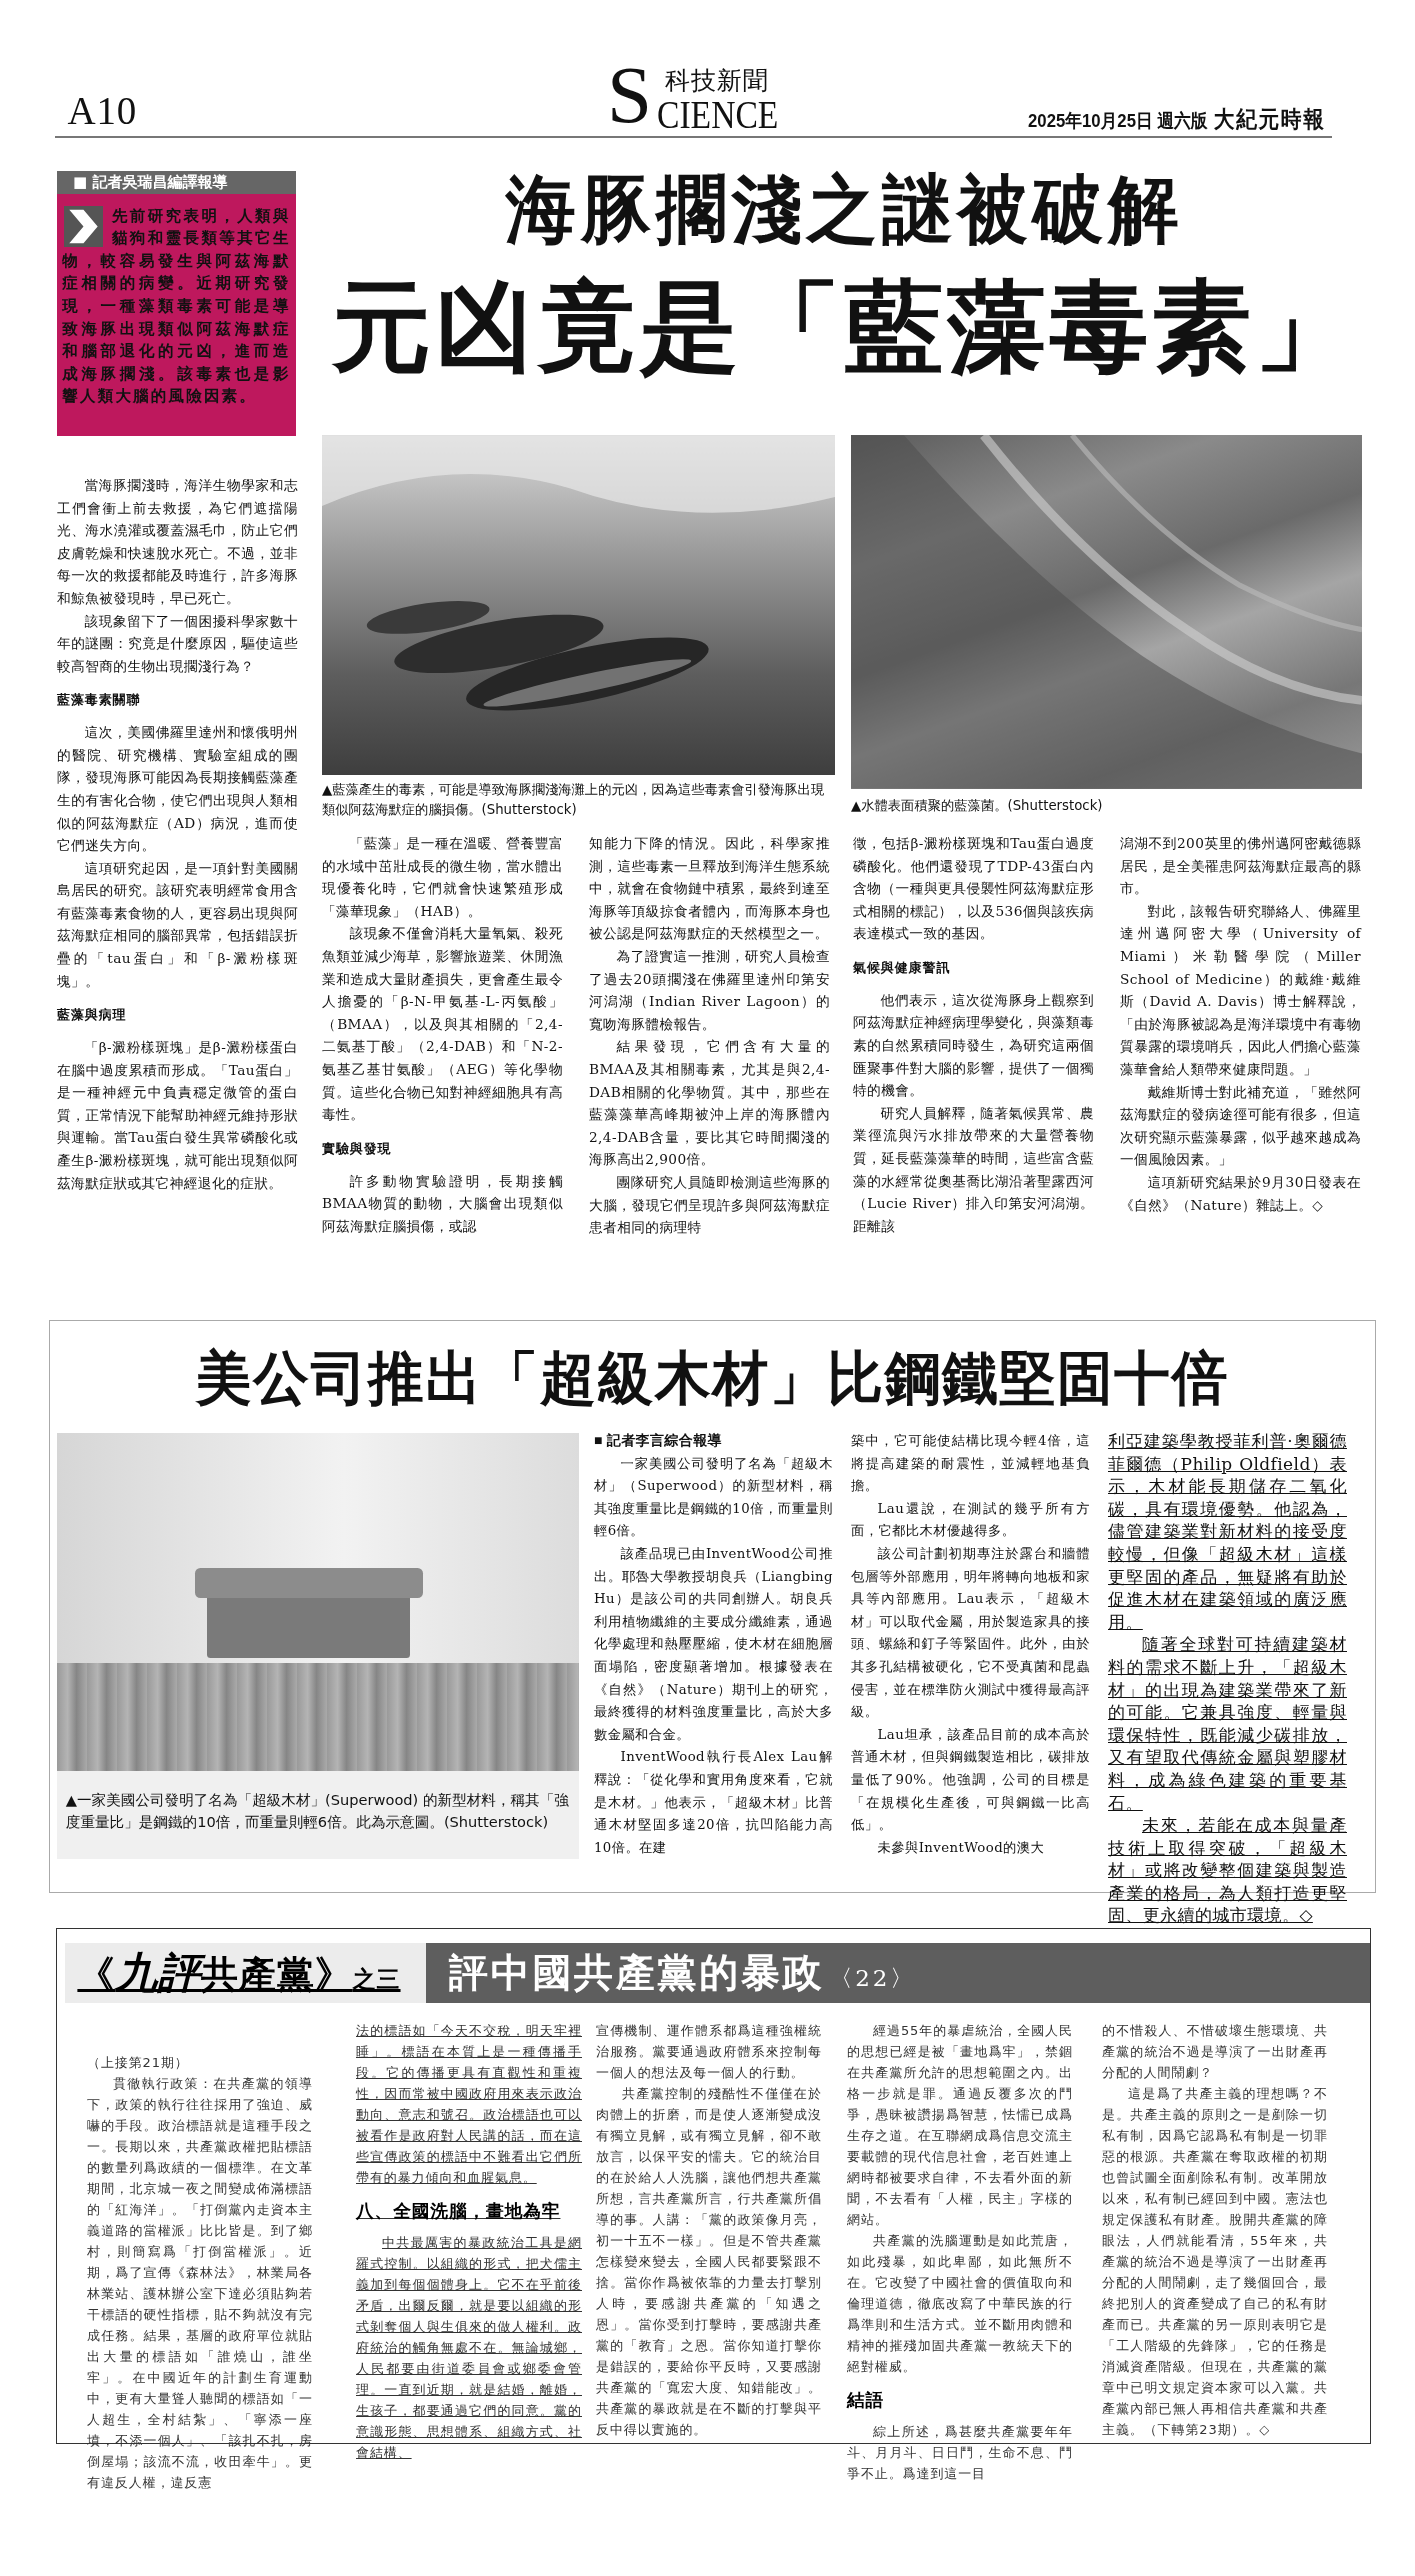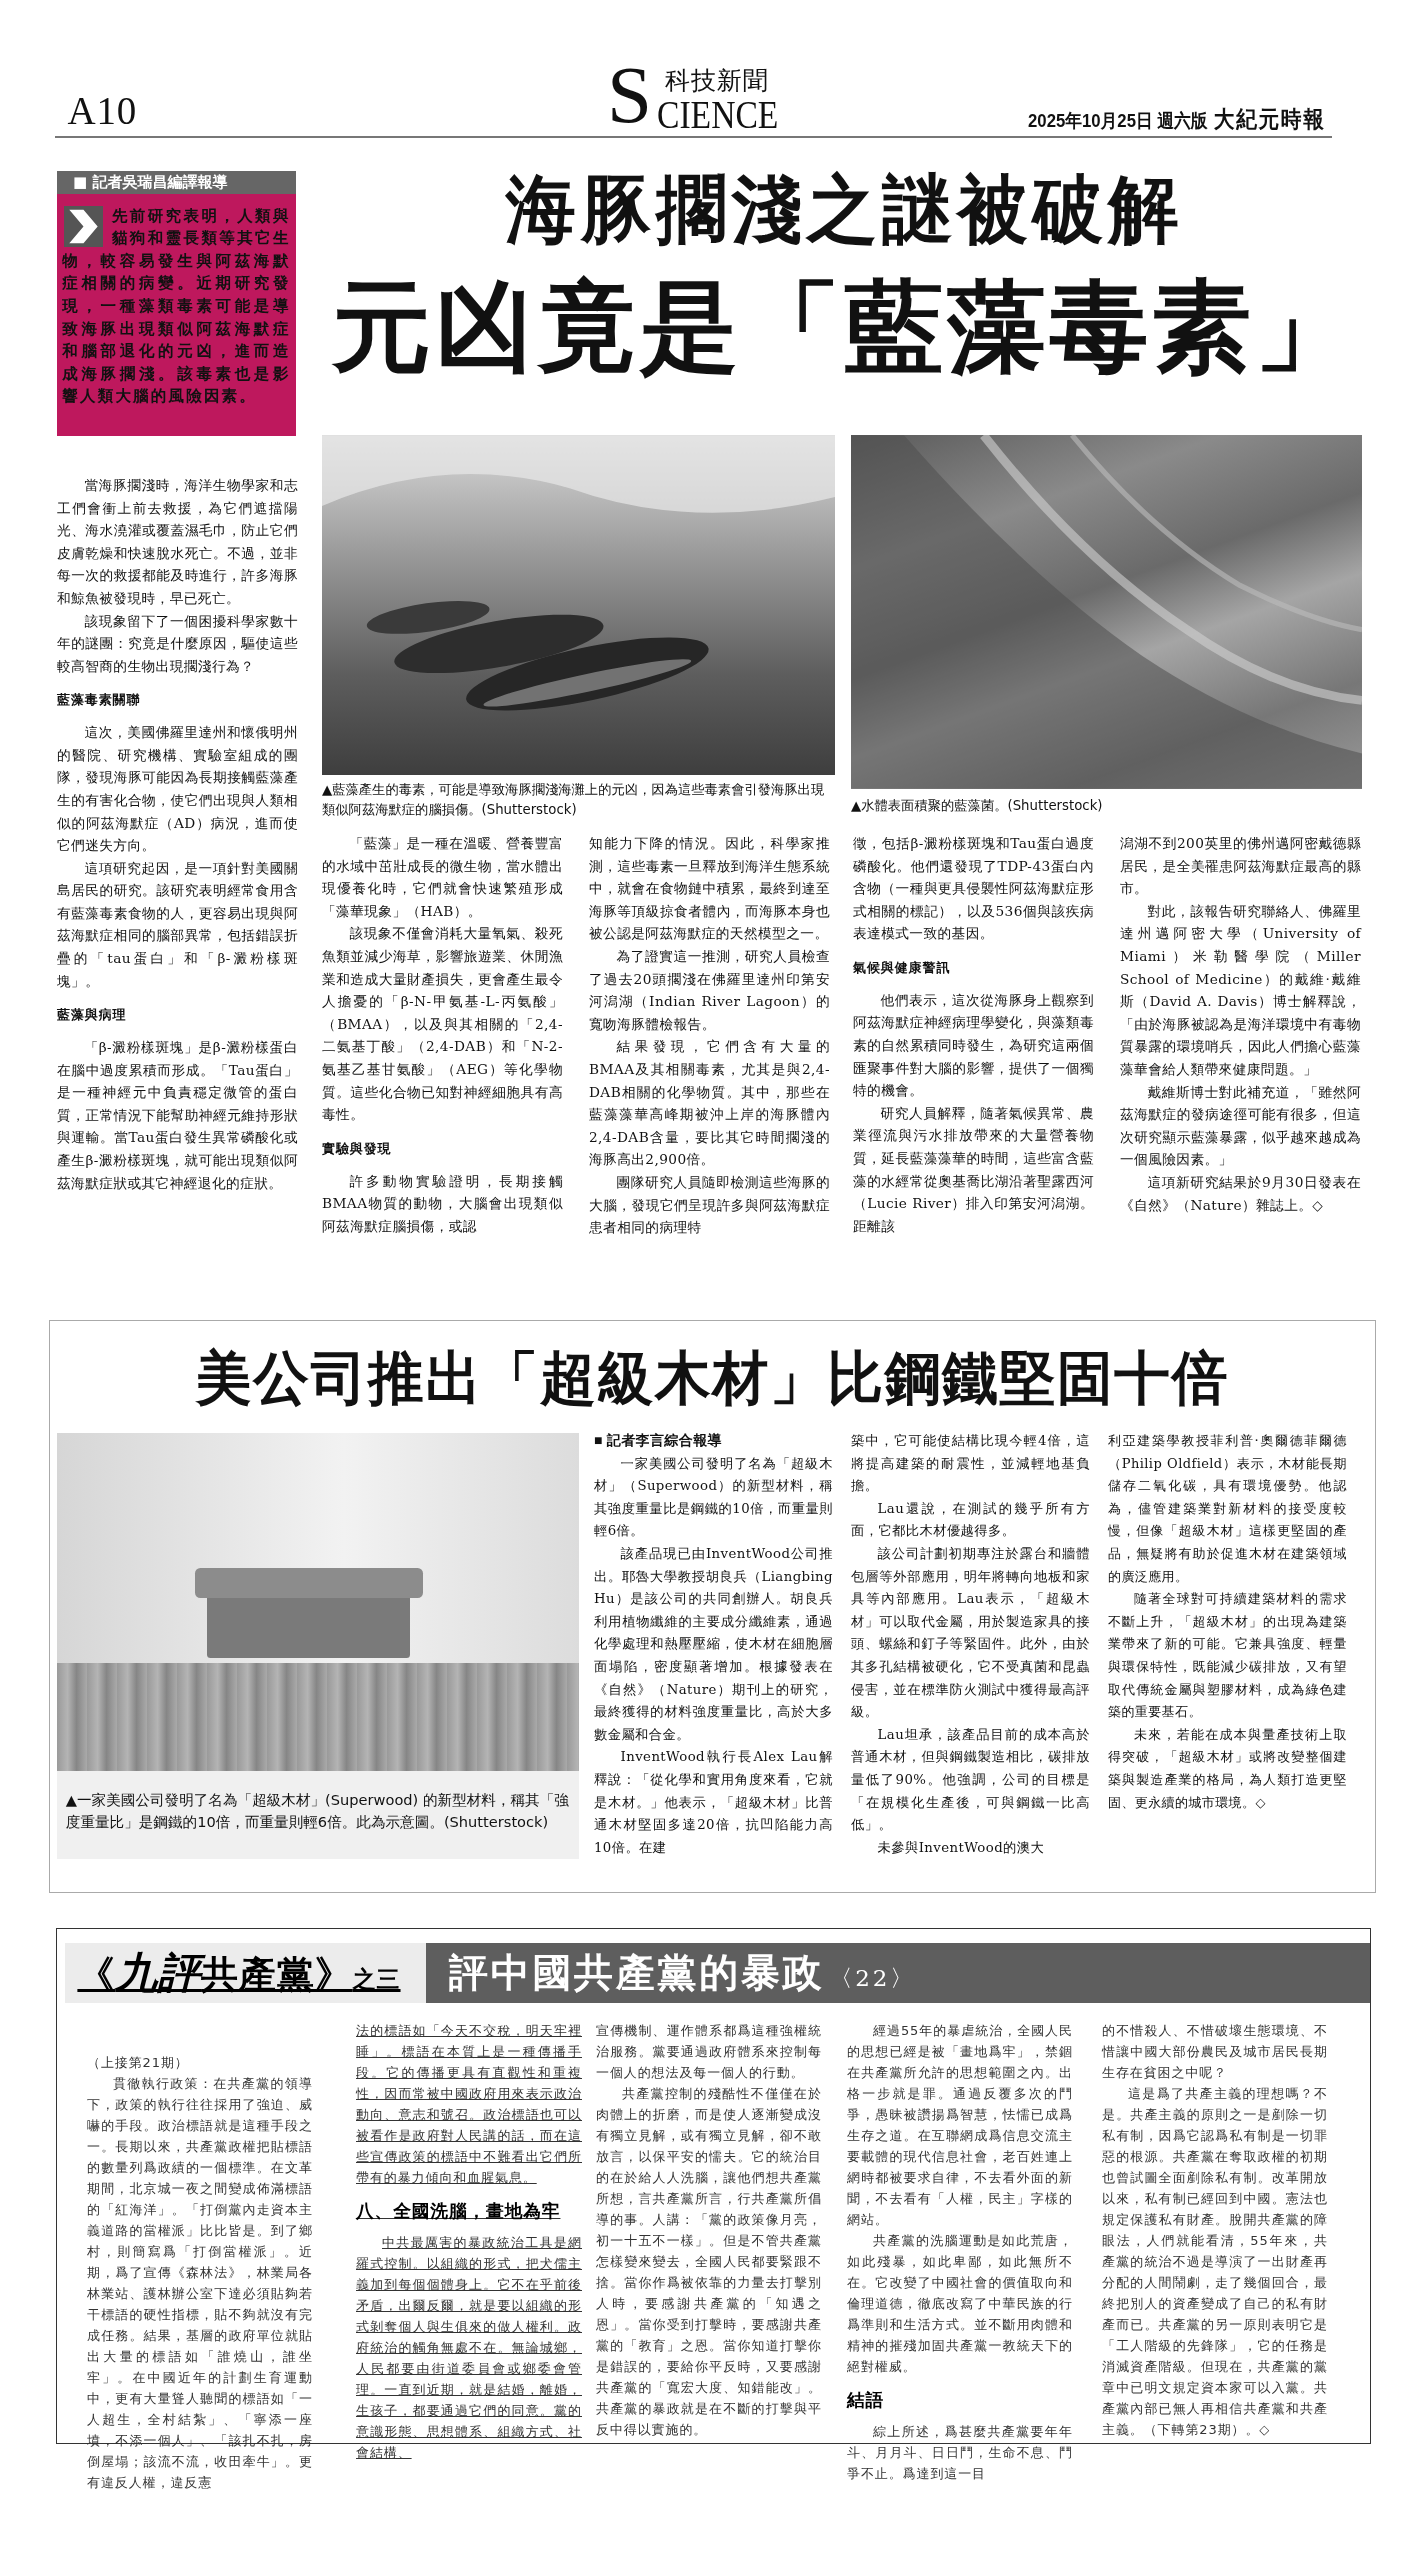--- a/index.html
+++ b/index.html
@@ -172,21 +172,21 @@
   </div>
 
   <div class="col" style="left:851px; top:1430px; width:239px; font-size:13.3px; line-height:22.6px;">
     <p class="noind">築中，它可能使結構比現今輕4倍，這將提高建築的耐震性，並減輕地基負擔。</p>
     <p>Lau還說，在測試的幾乎所有方面，它都比木材優越得多。</p>
     <p>該公司計劃初期專注於露台和牆體包層等外部應用，明年將轉向地板和家具等內部應用。Lau表示，「超級木材」可以取代金屬，用於製造家具的接頭、螺絲和釘子等緊固件。此外，由於其多孔結構被硬化，它不受真菌和昆蟲侵害，並在標準防火測試中獲得最高評級。</p>
     <p>Lau坦承，該產品目前的成本高於普通木材，但與鋼鐵製造相比，碳排放量低了90%。他強調，公司的目標是「在規模化生產後，可與鋼鐵一比高低」。</p>
     <p>未參與InventWood的澳大</p>
   </div>
 
-  <div class="col" style="left:1108px; top:1430px; width:239px; font-size:13px; line-height:22.6px;">
+  <div class="col" style="left:1108px; top:1430px; width:239px; font-size:17px; line-height:22.6px;text-decoration:underline;">
     <p class="noind">利亞建築學教授菲利普·奧爾德菲爾德（Philip Oldfield）表示，木材能長期儲存二氧化碳，具有環境優勢。他認為，儘管建築業對新材料的接受度較慢，但像「超級木材」這樣更堅固的產品，無疑將有助於促進木材在建築領域的廣泛應用。</p>
     <p>隨著全球對可持續建築材料的需求不斷上升，「超級木材」的出現為建築業帶來了新的可能。它兼具強度、輕量與環保特性，既能減少碳排放，又有望取代傳統金屬與塑膠材料，成為綠色建築的重要基石。</p>
     <p>未來，若能在成本與量產技術上取得突破，「超級木材」或將改變整個建築與製造產業的格局，為人類打造更堅固、更永續的城市環境。◇</p>
   </div>
 </section>
 
 <section>
   <div class="art3-frame"></div>
   <div class="banner">
     <div class="left">
@@ -214,17 +214,17 @@
   </div>
 
   <div class="col col3" style="left:847px; top:2020px; width:226px;">
     <p>經過55年的暴虐統治，全國人民的思想已經是被「畫地爲牢」，禁錮在共產黨所允許的思想範圍之內。出格一步就是罪。通過反覆多次的鬥爭，愚昧被讚揚爲智慧，怯懦已成爲生存之道。在互聯網成爲信息交流主要載體的現代信息社會，老百姓連上網時都被要求自律，不去看外面的新聞，不去看有「人權，民主」字樣的網站。</p>
     <p>共產黨的洗腦運動是如此荒唐，如此殘暴，如此卑鄙，如此無所不在。它改變了中國社會的價值取向和倫理道德，徹底改寫了中華民族的行爲準則和生活方式。並不斷用肉體和精神的摧殘加固共產黨一教統天下的絕對權威。</p>
     <h3>結語</h3>
     <p>綜上所述，爲甚麼共產黨要年年斗、月月斗、日日鬥，生命不息、鬥爭不止。爲達到這一目</p>
   </div>
 
   <div class="col col3" style="left:1102px; top:2020px; width:226px;">
-    <p class="noind">的不惜殺人、不惜破壞生態環境、不惜讓中國大部份農民及城市居民長期生存在貧困之中呢？</p>
+    <p class="noind">的不惜殺人、不惜破壞生態環境、共產黨的統治不過是導演了一出財產再分配的人間鬧劇？</p>
     <p>這是爲了共產主義的理想嗎？不是。共產主義的原則之一是剷除一切私有制，因爲它認爲私有制是一切罪惡的根源。共產黨在奪取政權的初期也曾試圖全面剷除私有制。改革開放以來，私有制已經回到中國。憲法也規定保護私有財產。脫開共產黨的障眼法，人們就能看清，55年來，共產黨的統治不過是導演了一出財產再分配的人間鬧劇，走了幾個回合，最終把別人的資產變成了自己的私有財產而已。共產黨的另一原則表明它是「工人階級的先鋒隊」，它的任務是消滅資產階級。但現在，共產黨的黨章中已明文規定資本家可以入黨。共產黨內部已無人再相信共產黨和共產主義。（下轉第23期）。◇</p>
   </div>
 </section>
 
 
 </body></html>

